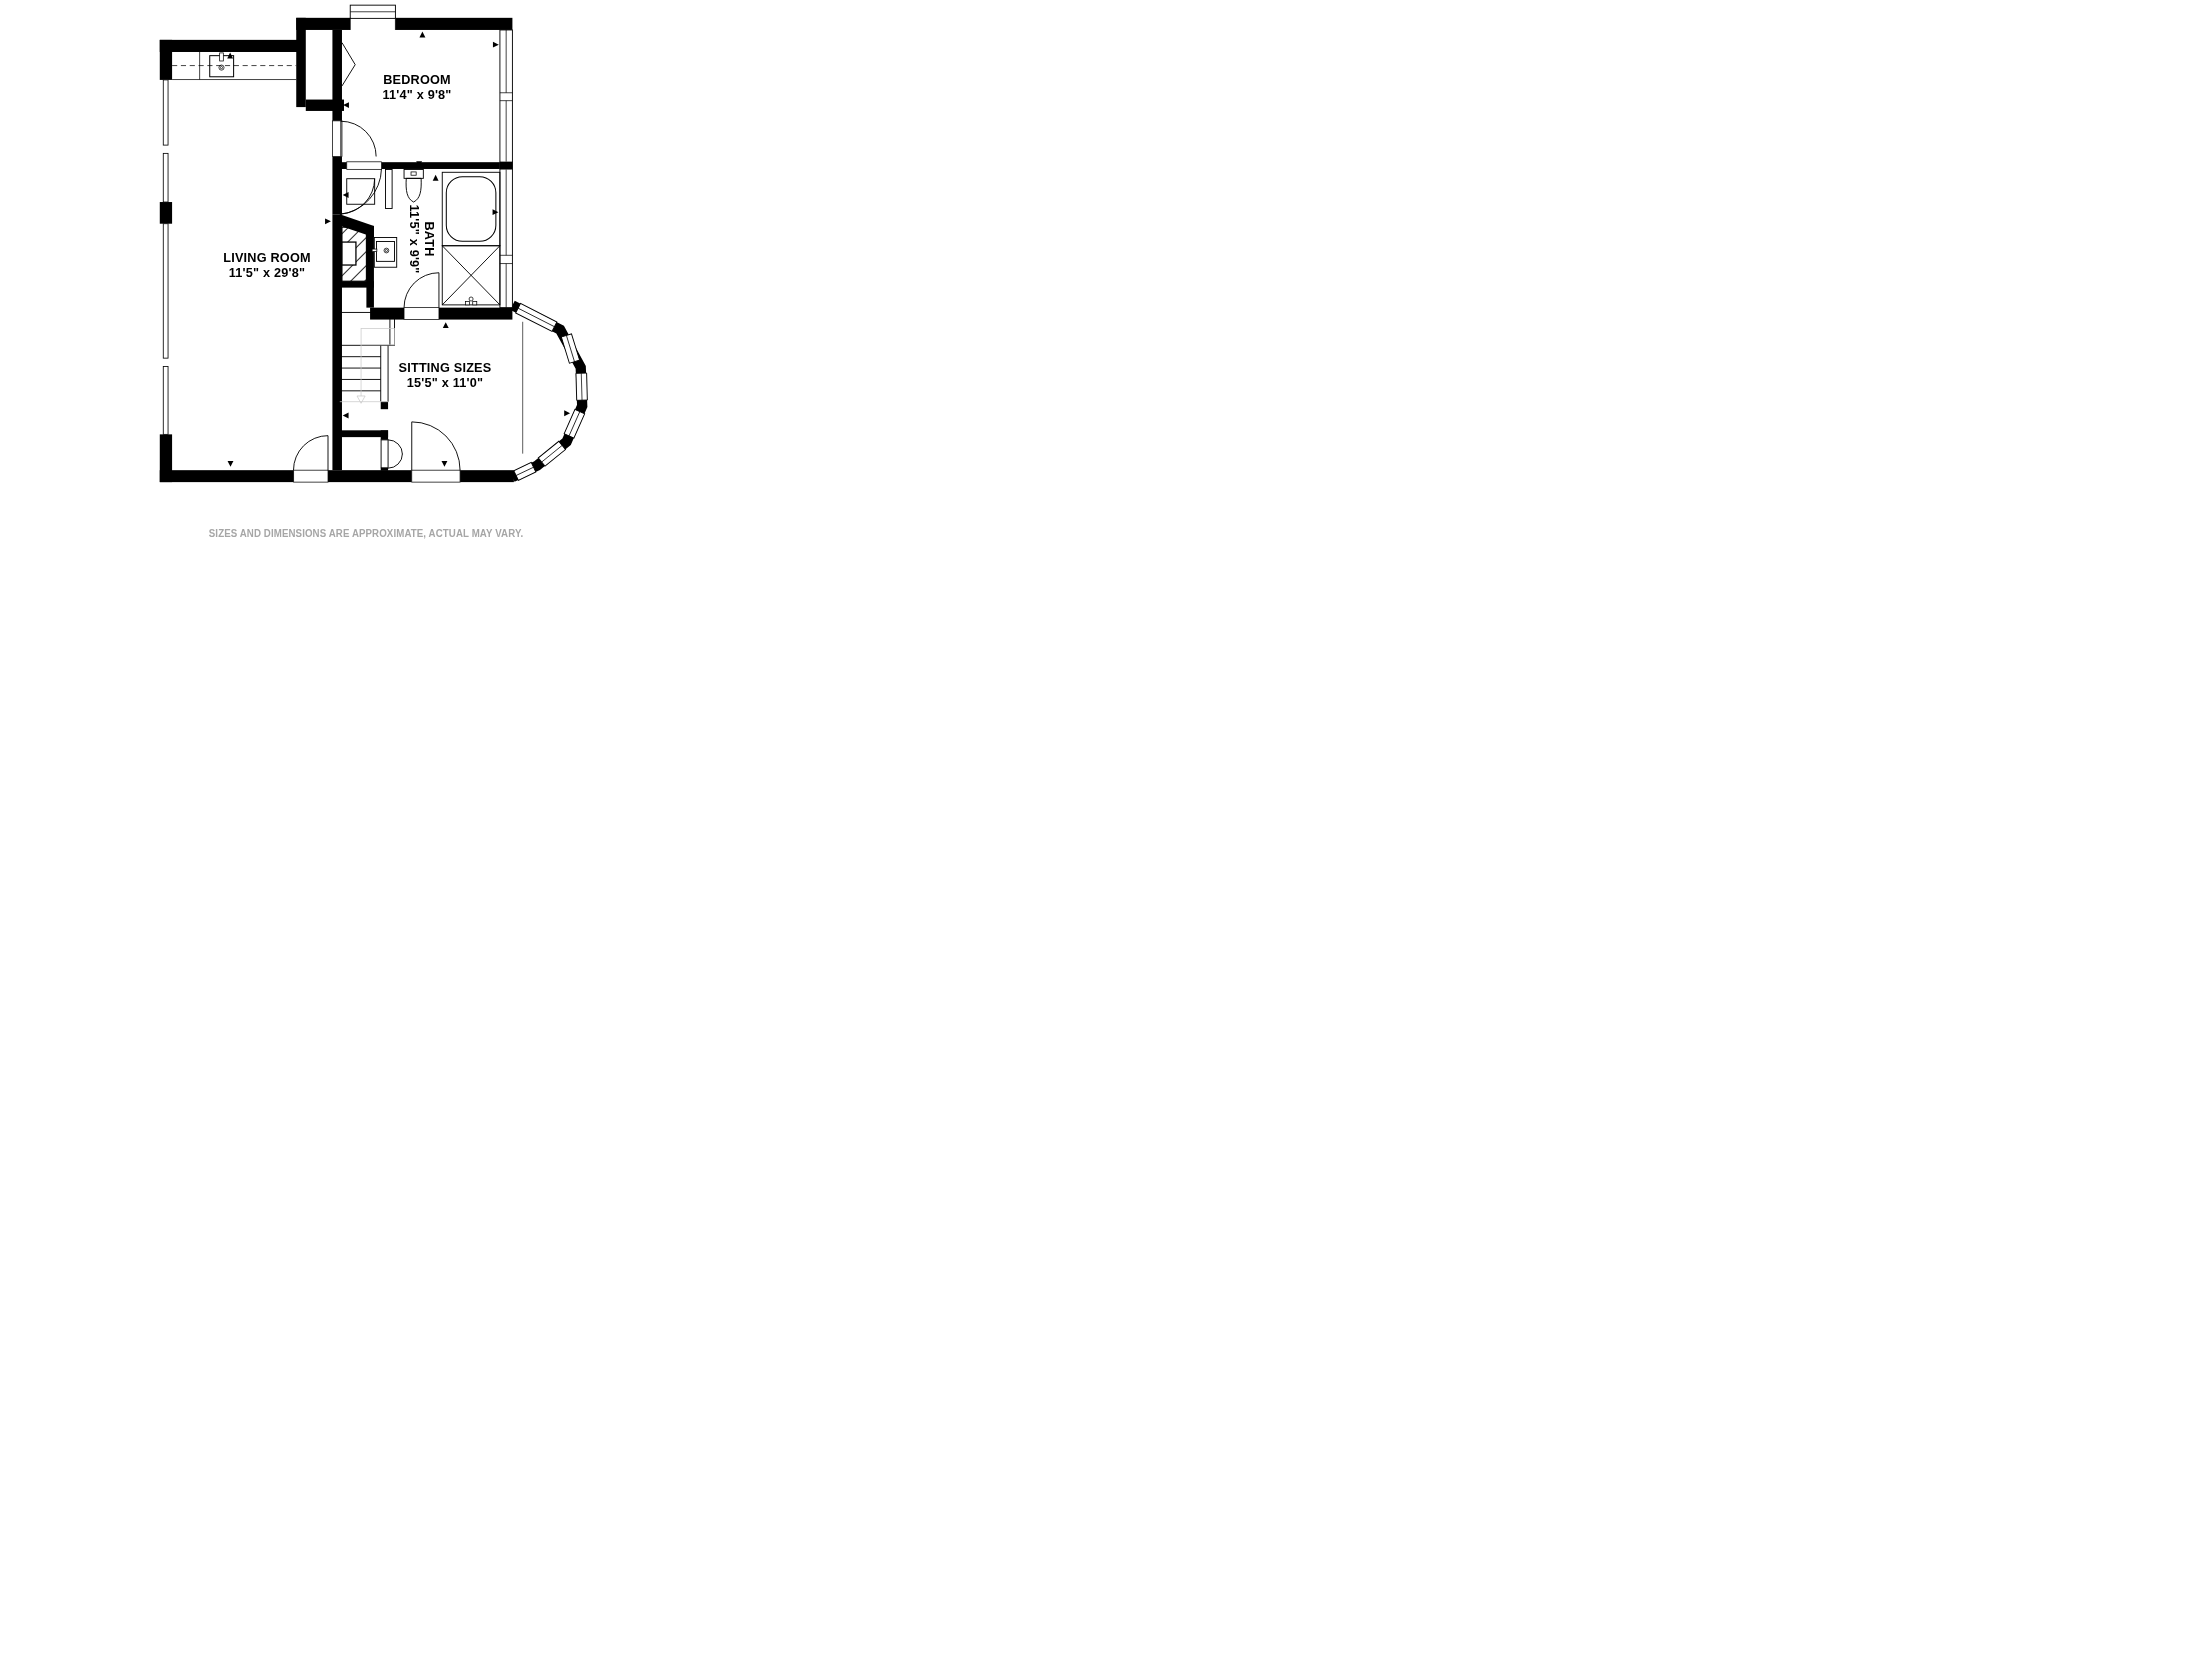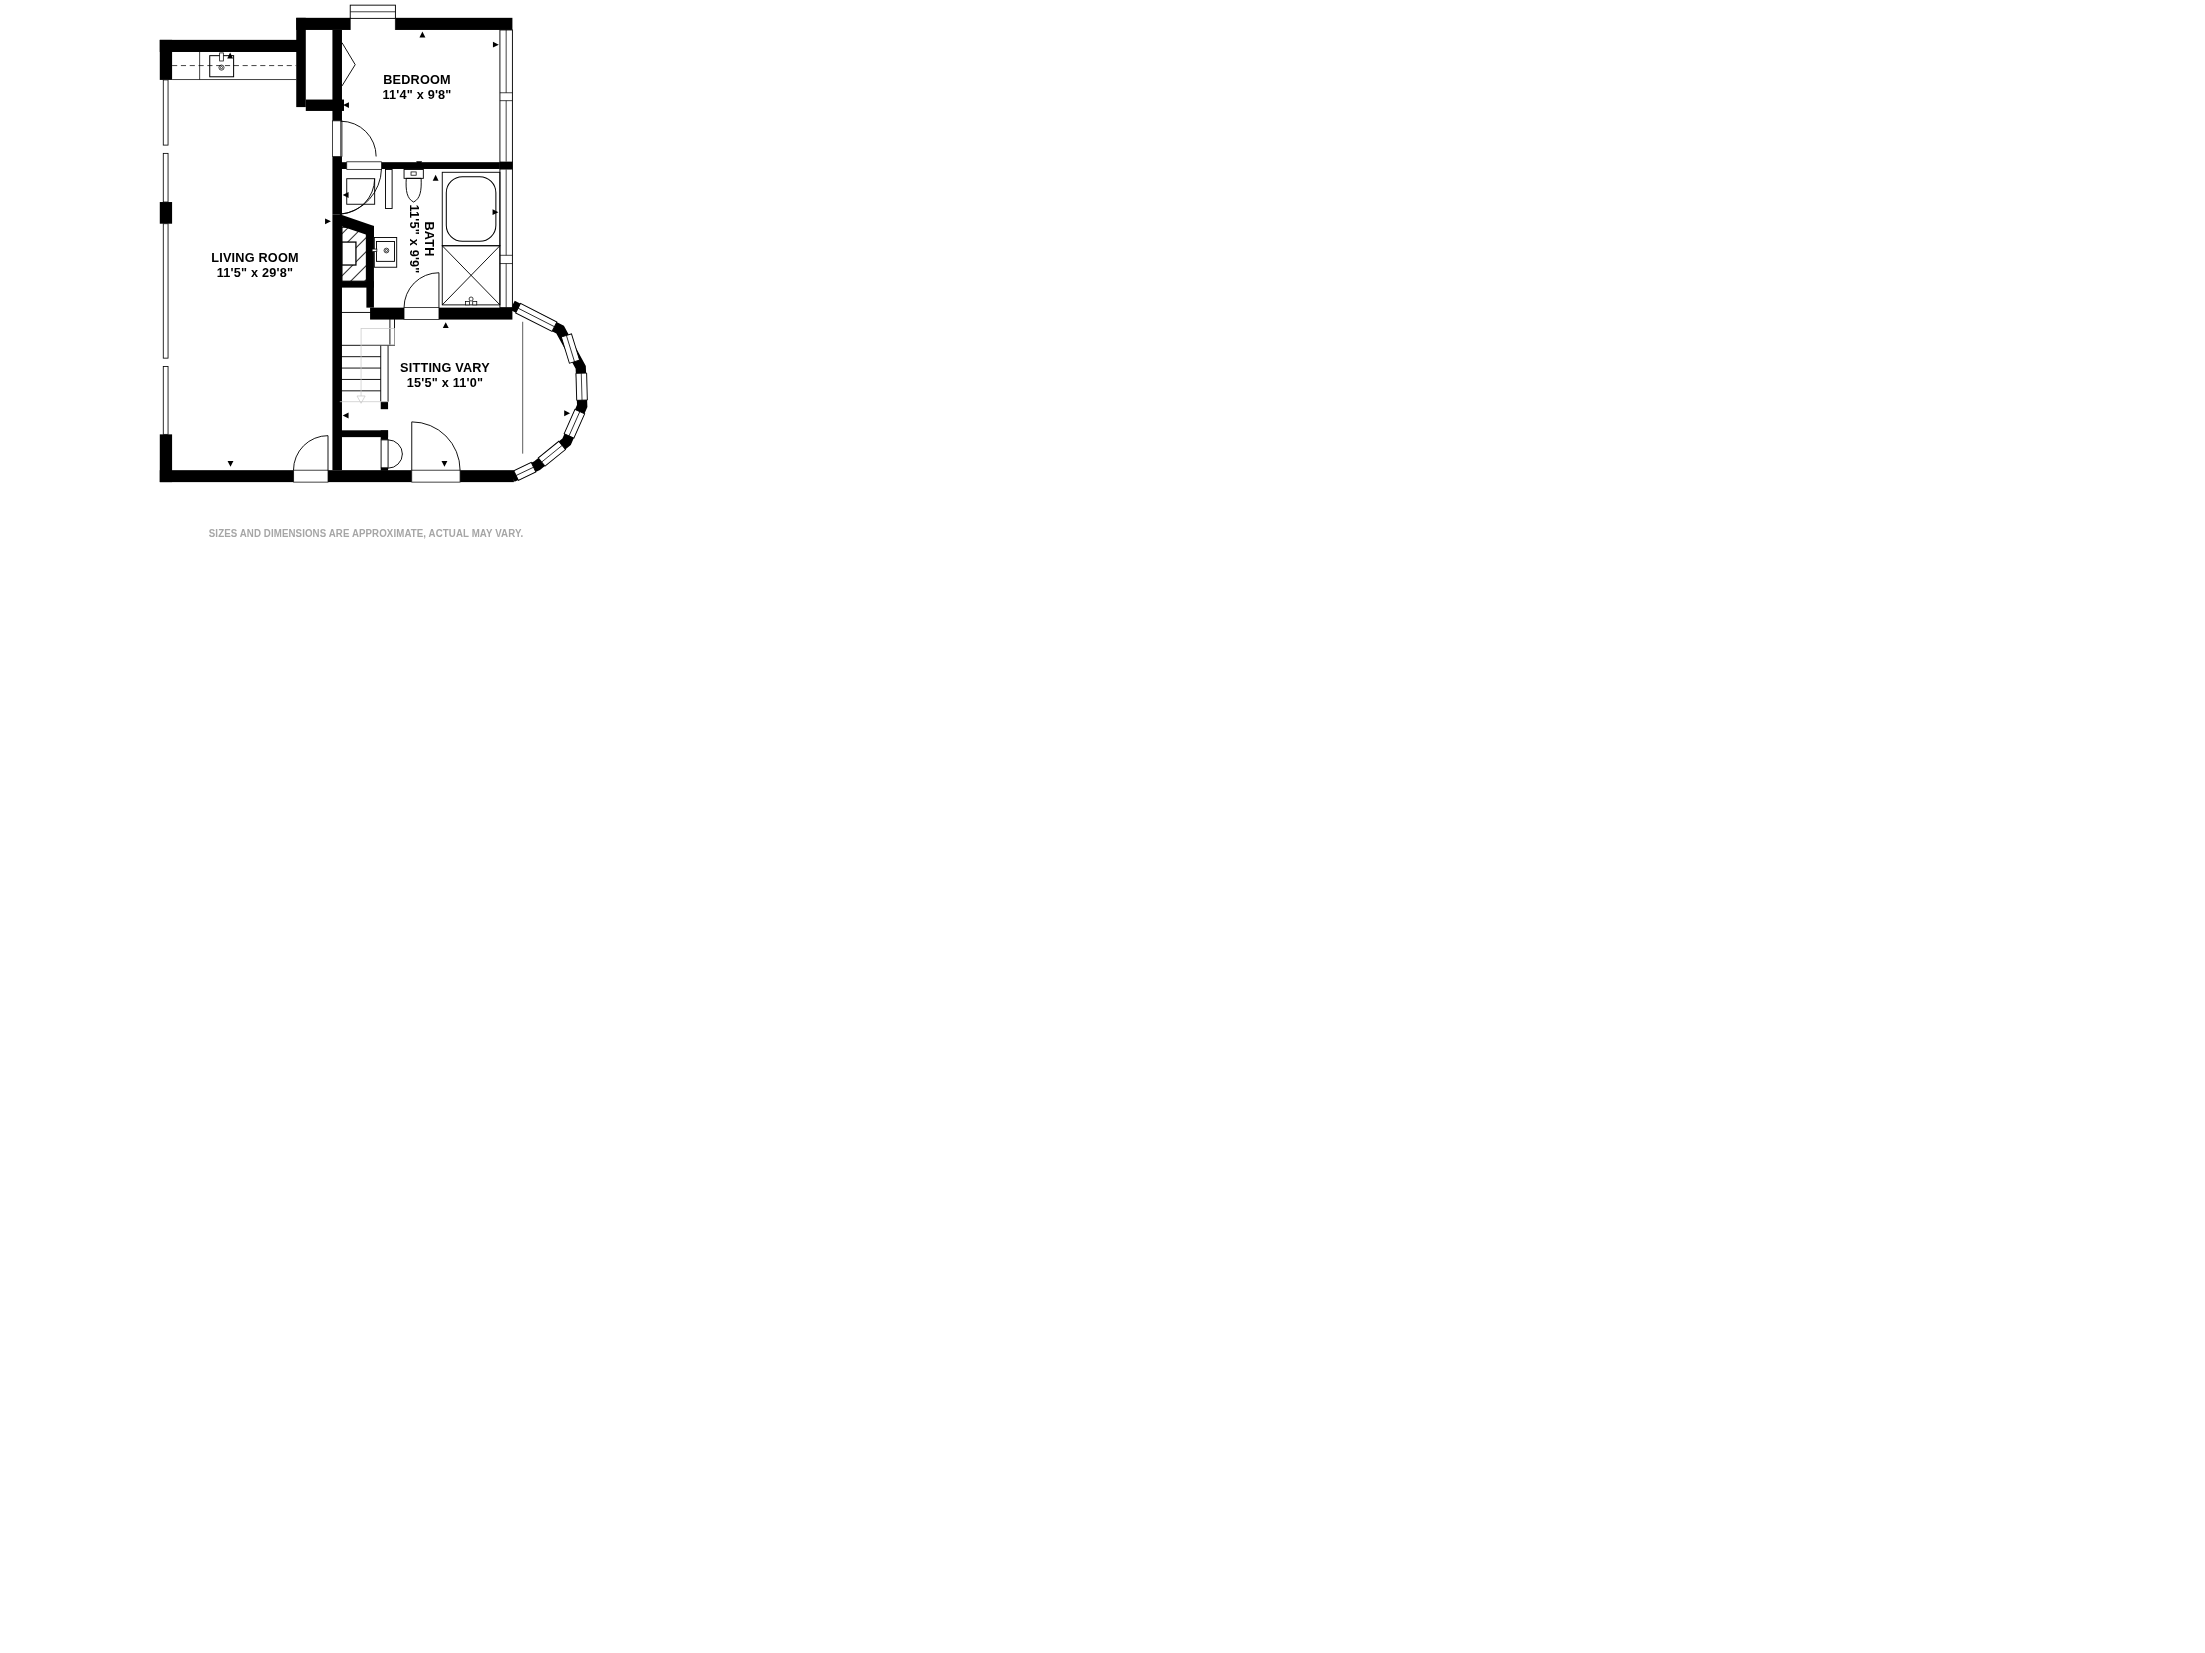--- a/index.html
+++ b/index.html
@@ -253,30 +253,30 @@
       <polygon points="2404,2510 2436,2510 2420,2542"></polygon>
       <polygon points="3072,2234 3072,2266 3104,2250"></polygon>
     </g>
   </svg>
 
   <div class="room-label" style="left:417px;top:88px">
     <span class="room-name">BEDROOM</span>
     <span class="room-dims">11'4" x 9'8"</span>
   </div>
 
-  <div class="room-label" style="left:255px;top:266px">
+  <div class="room-label" style="left:267px;top:266px">
     <span class="room-name">LIVING ROOM</span>
     <span class="room-dims">11'5" x 29'8"</span>
   </div>
 
   <div class="room-label rotated" style="left:421px;top:239px">
     <span class="room-name">BATH</span>
     <span class="room-dims">11'5" x 9'9"</span>
   </div>
 
   <div class="room-label" style="left:445px;top:376px">
-    <span class="room-name">SITTING VARY</span>
+    <span class="room-name">SITTING SIZES</span>
     <span class="room-dims">15'5" x 11'0"</span>
   </div>
 
   <div class="disclaimer" style="left:366px;top:533px">SIZES AND DIMENSIONS ARE APPROXIMATE, ACTUAL MAY VARY.</div>
 </div>
 
 
 </body></html>

